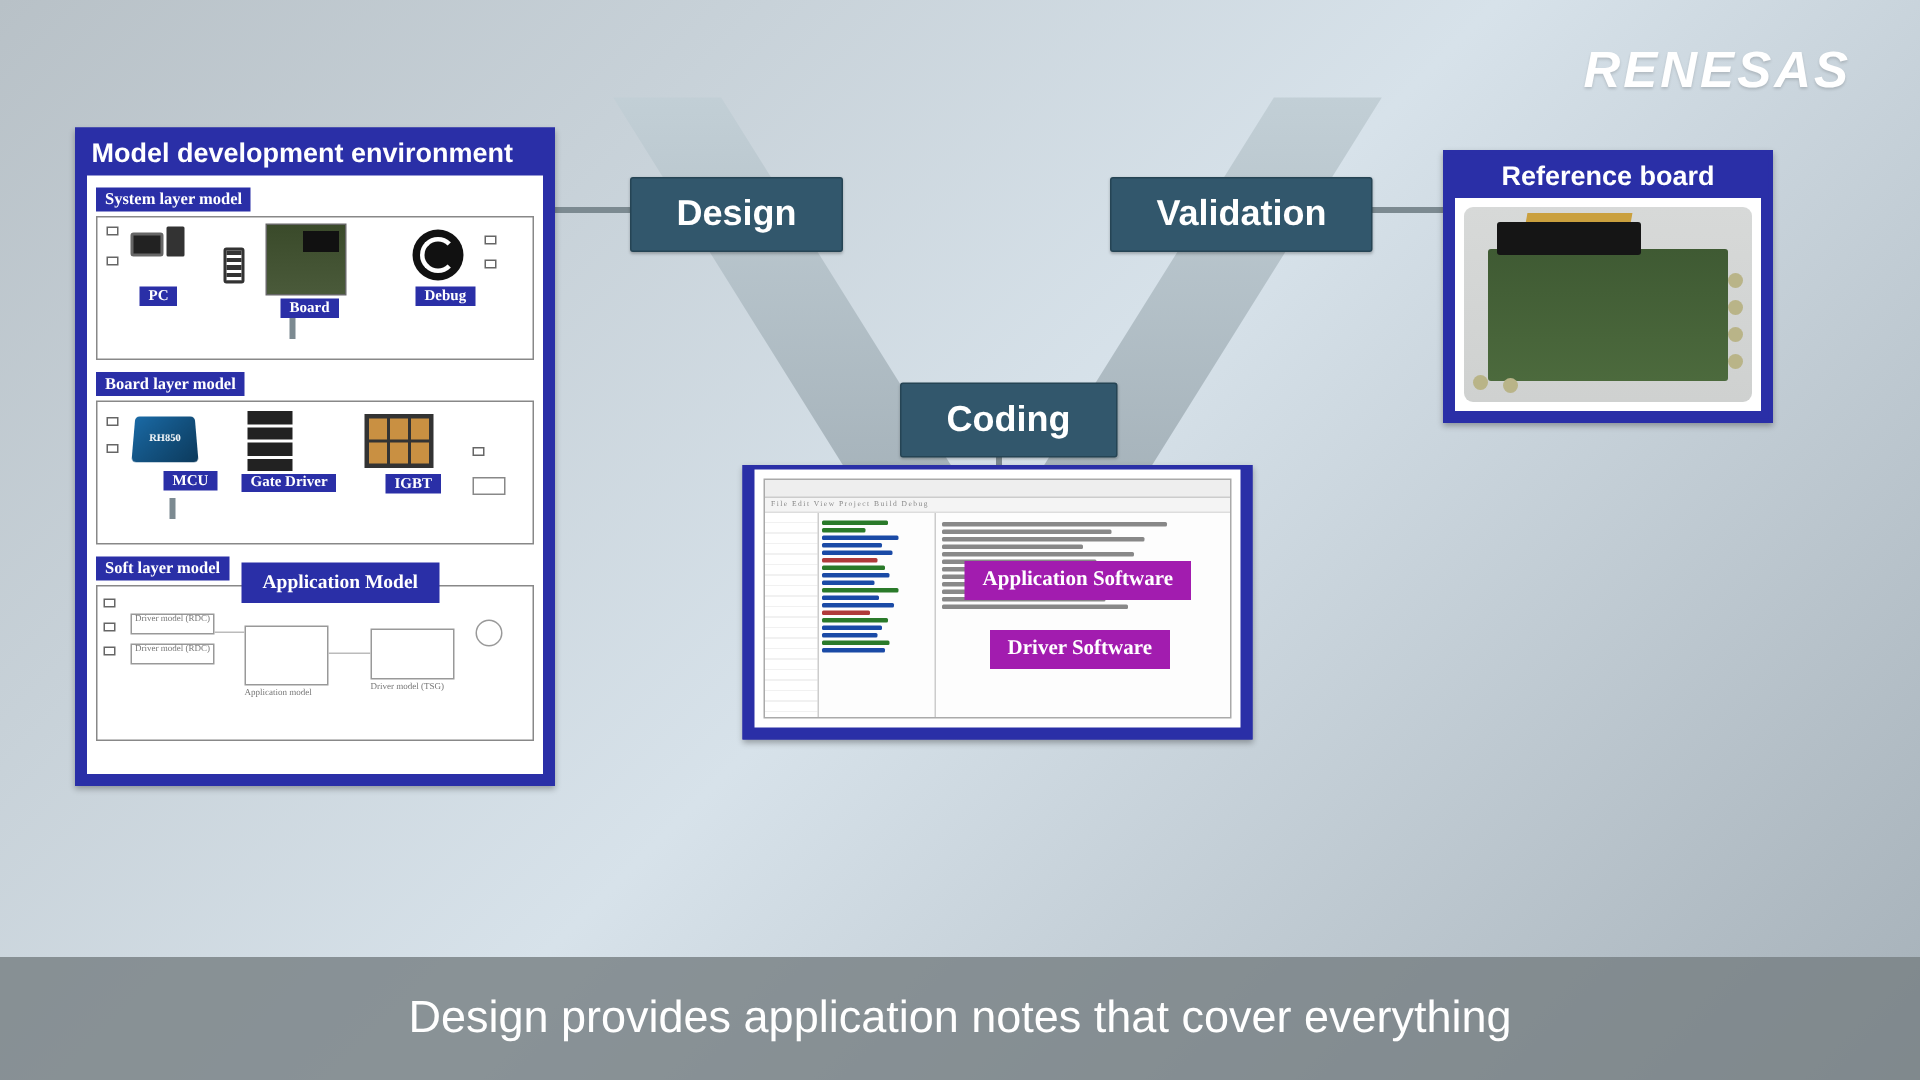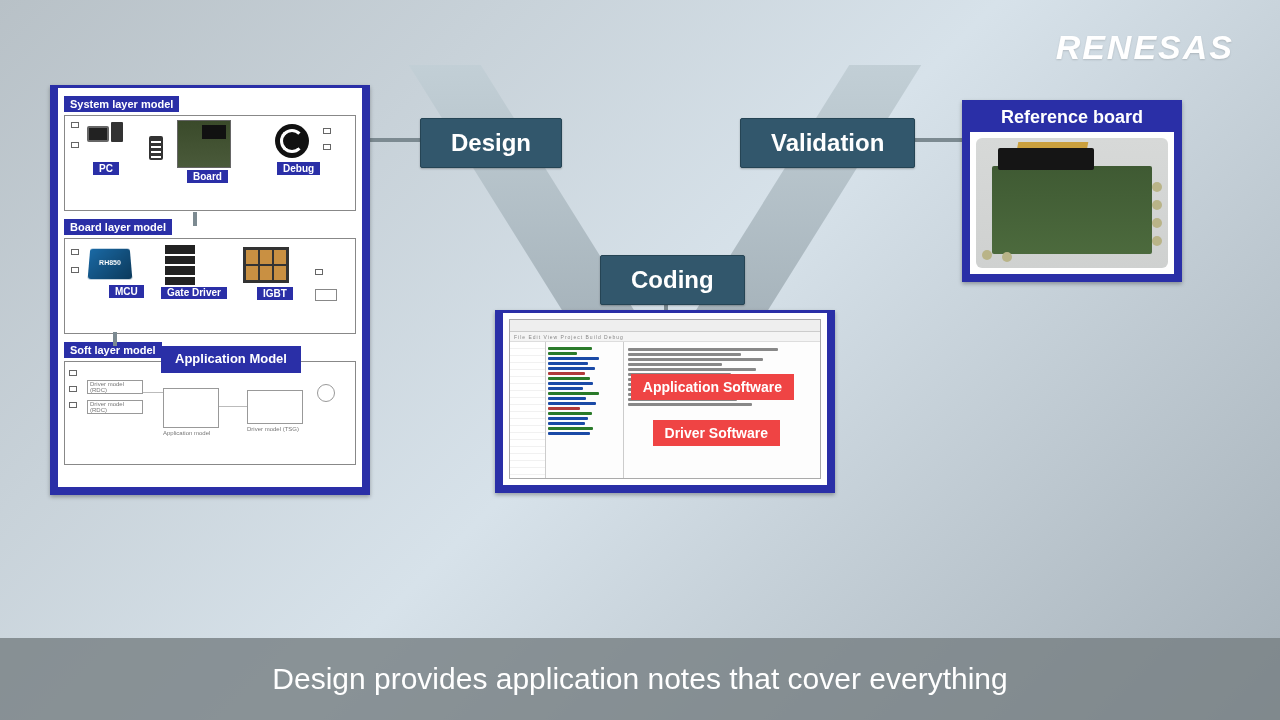--- a/index.html
+++ b/index.html
@@ -43,21 +43,21 @@
   .panel {
     position:absolute; background:#2a2fa7; border:3px solid #2a2fa7;
     box-shadow:0 2px 4px rgba(0,0,0,.3);
   }
   .panel-title {
     color:#fff; font-weight:700; padding:4px 8px; font-size:18px;
     text-align:left;
   }
   .panel-title.center { text-align:center; }
   .panel-body {
-    background:#fff; margin:0 5px 5px 5px; padding:6px;
+    background:#fff; margin:0 5px 5px 5px; padding:6px;font-family:Liberation Serif, serif;
   }
 
   
   .model-panel { left:50px; top:85px; width:320px; }
   .sub-band {
     background:#2a2fa7; color:#fff; font-size:11px; font-weight:700;
     padding:2px 6px; display:inline-block; margin-bottom:3px;
   }
   .layer-box { border:1px solid #888; padding:4px; margin-bottom:6px; background:#fff;
                position:relative; height:96px; }
@@ -108,21 +108,21 @@
   .ide-menu{height:10px;background:#f4f4f4;border-bottom:1px solid #ddd;
             font-size:5px;color:#888;padding-left:4px;line-height:10px;letter-spacing:1px;}
   .ide-side{position:absolute;left:0;top:22px;bottom:0;width:36px;border-right:1px solid #ccc;
             background:repeating-linear-gradient(#fff,#fff 6px,#f1f1f1 6px,#f1f1f1 7px);}
   .ide-gutter{position:absolute;left:36px;top:22px;bottom:0;width:78px;border-right:1px solid #ccc;
               padding:3px 2px;}
   .codeln{height:3px;margin:2px 0;border-radius:1px;}
   .ide-main{position:absolute;left:114px;right:0;top:22px;bottom:0;padding:4px;}
   .ide-main .codeln{background:#888;}
   .overlay-badge{
-    position:absolute;background:#ef4444;color:#fff;font-weight:700;
+    position:absolute;background:#a21caf;color:#fff;font-weight:700;
     font-size:14px;text-align:center;padding:5px 12px;line-height:1.15;
   }
 
   
   .ref-panel { left:962px; top:100px; width:220px; }
   .ref-img{
     background:linear-gradient(#d7d9d8,#cfd1d0);height:130px;position:relative;
     border-radius:6px;margin:2px;
   }
   .pcb{position:absolute;left:16px;top:28px;right:16px;bottom:14px;
@@ -153,20 +153,21 @@
 <div class="hline" style="left:900px;top:138px;width:64px"></div>
 <div class="vline" style="left:664px;top:296px;height:20px"></div>
 
 <div class="stage stage-design">Design</div>
 <div class="stage stage-validation">Validation</div>
 <div class="stage stage-coding">Coding</div>
 
 <div class="logo">RENESAS</div>
 
 <div class="panel model-panel">
+  <div class="panel-title">Model development environment</div>
   <div class="panel-body">
     
     <div class="sub-band">System layer model</div>
     <div class="layer-box">
       <div class="ic" style="left:6px;top:6px">
           <div class="port"></div>
         </div>
       <div class="ic" style="left:6px;top:26px">
           <div class="port"></div>
         </div>

